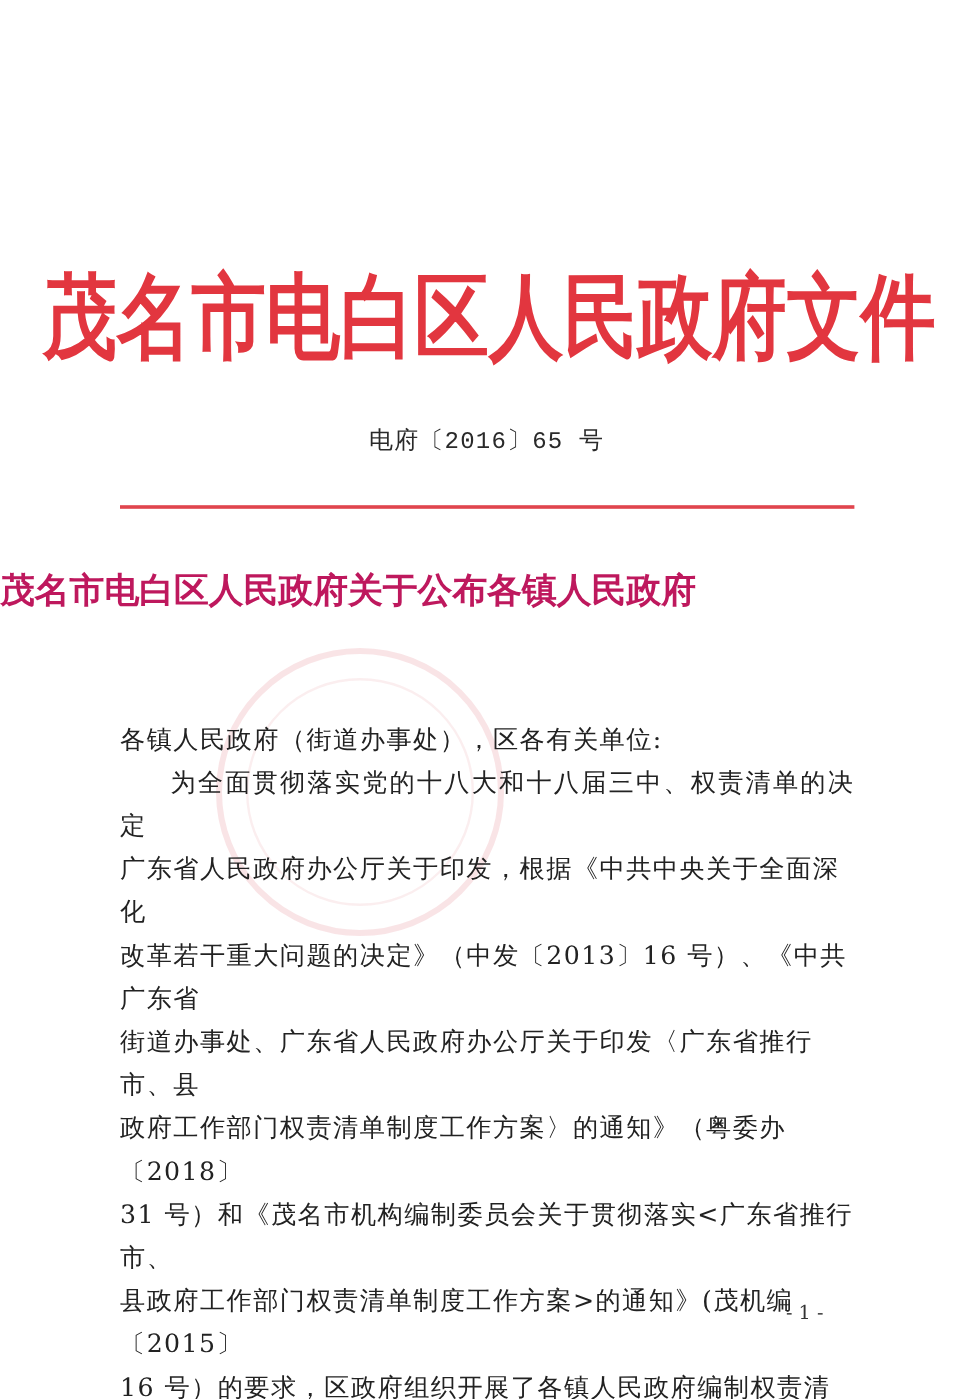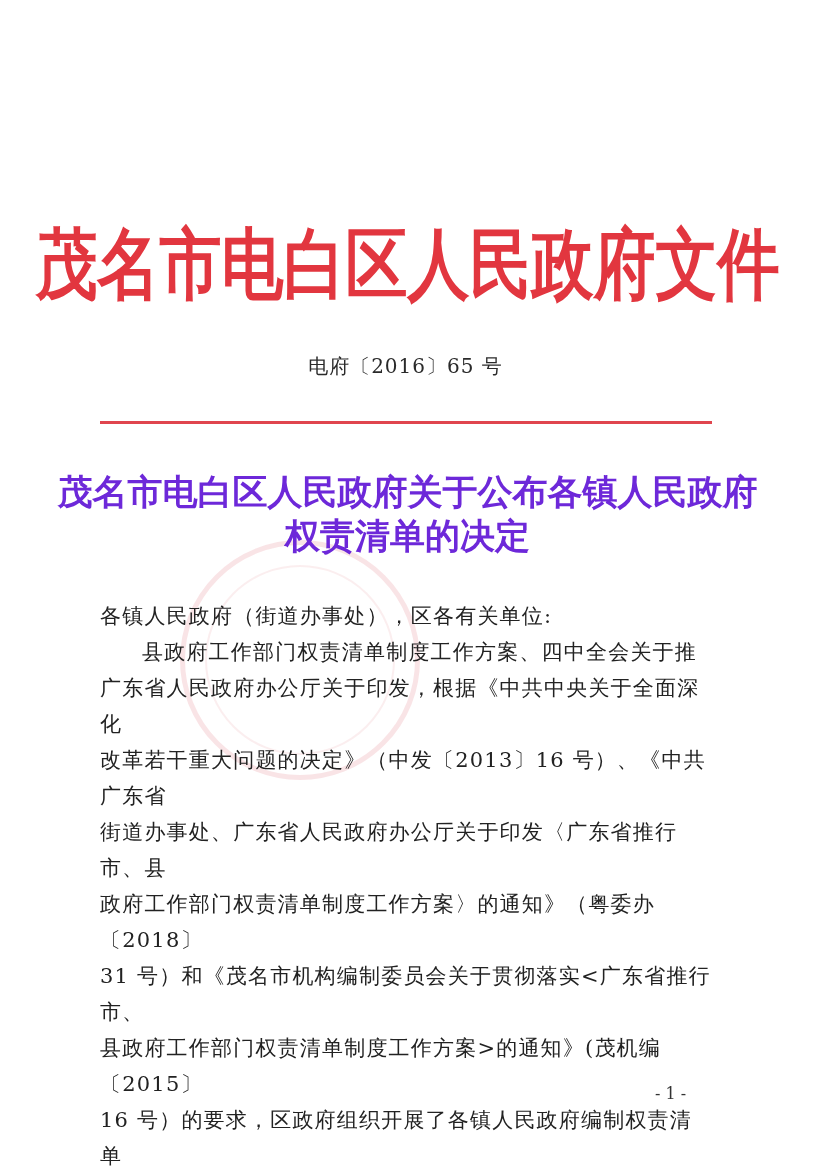--- a/index.html
+++ b/index.html
@@ -18,29 +18,29 @@
     border-radius: 50%; border: 2px solid rgba(220, 90, 100, 0.10);
   }
   .doc-header {
     position: absolute; left: 0; right: 0; top: 212px; text-align: center;
     font-family: "DejaVu Serif", "Liberation Serif", serif;
     font-size: 62px; font-weight: bold; color: #e2363f; letter-spacing: 0px;
     transform: scaleY(1.25); transform-origin: top center;
   }
   .doc-number {
     position: absolute; left: 0; right: 4px; top: 353px; text-align: center;
-    font-size: 20px; color: #2a2a2a; letter-spacing: 1px;
+    font-size: 20px; color: #2a2a2a; letter-spacing: 1px; font-family: Liberation Mono, monospace;
   }
   .red-rule {
     position: absolute; left: 100px; width: 612px; top: 421px; height: 3px;
     background: #e0454e;
   }
   .title {
-    position: absolute; left: 0; right: 0; top: 470px; text-align: center;
-    font-size: 35px; font-weight: bold; line-height: 44px; color: #6d28d9;
+    position: absolute; left: 0; right: 0; top: 470px; 
+    font-size: 29px; font-weight: bold; line-height: 44px; color: #be185d;
   }
   .body-text {
     position: absolute; left: 100px; width: 612px; top: 598px;
     font-size: 21px; line-height: 36px; color: #222;
     letter-spacing: 1.2px;
   }
   .body-text p { margin: 0; }
   .indent { text-indent: 42px; text-align: justify; text-align-last: left; }
   .page-no {
     position: absolute; left: 655px; top: 1084px; font-size: 16px; color: #333;
@@ -55,26 +55,25 @@
   </div>
 
   <div class="doc-header">茂名市电白区人民政府文件</div>
 
   <div class="doc-number">电府〔2016〕65 号</div>
 
   <div class="red-rule"></div>
 
   <div class="title">
     <div>茂名市电白区人民政府关于公布各镇人民政府</div>
-    <div>权责清单的决定</div>
   </div>
 
   <div class="body-text">
     <p>各镇人民政府（街道办事处），区各有关单位:</p>
-    <p class="indent">县政府工作部门权责清单制度工作方案、四中全会关于推</p>
+    <p class="indent">为全面贯彻落实党的十八大和十八届三中、权责清单的决定</p>
     <p>广东省人民政府办公厅关于印发，根据《中共中央关于全面深化</p>
     <p>改革若干重大问题的决定》（中发〔2013〕16 号）、《中共广东省</p>
     <p>街道办事处、广东省人民政府办公厅关于印发〈广东省推行市、县</p>
     <p>政府工作部门权责清单制度工作方案〉的通知》（粤委办〔2018〕</p>
     <p>31 号）和《茂名市机构编制委员会关于贯彻落实&lt;广东省推行市、</p>
     <p>县政府工作部门权责清单制度工作方案&gt;的通知》(茂机编〔2015〕</p>
     <p>16 号）的要求，区政府组织开展了各镇人民政府编制权责清单</p>
 
   </div>
 

